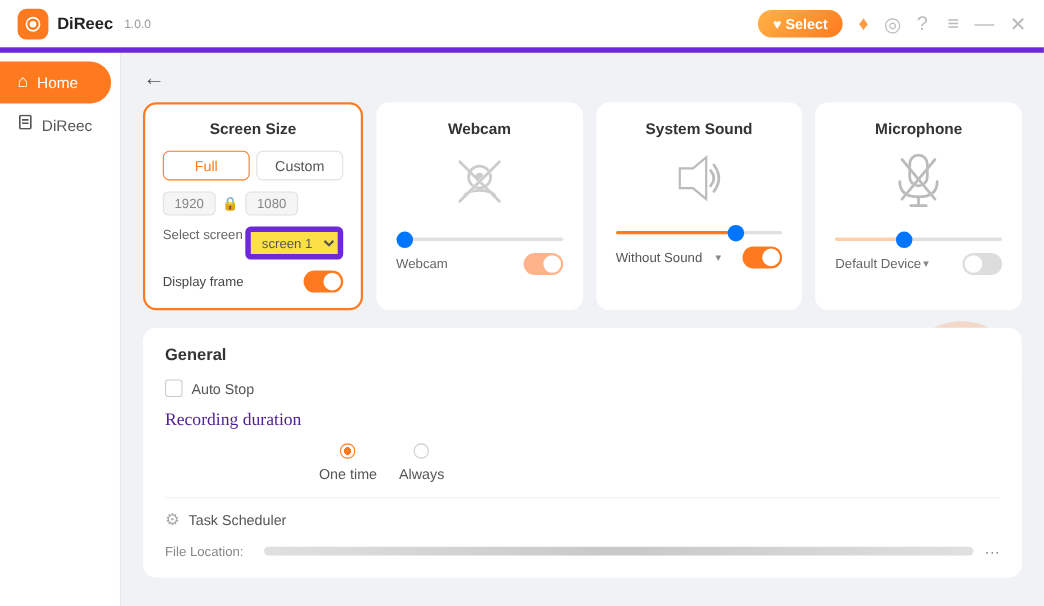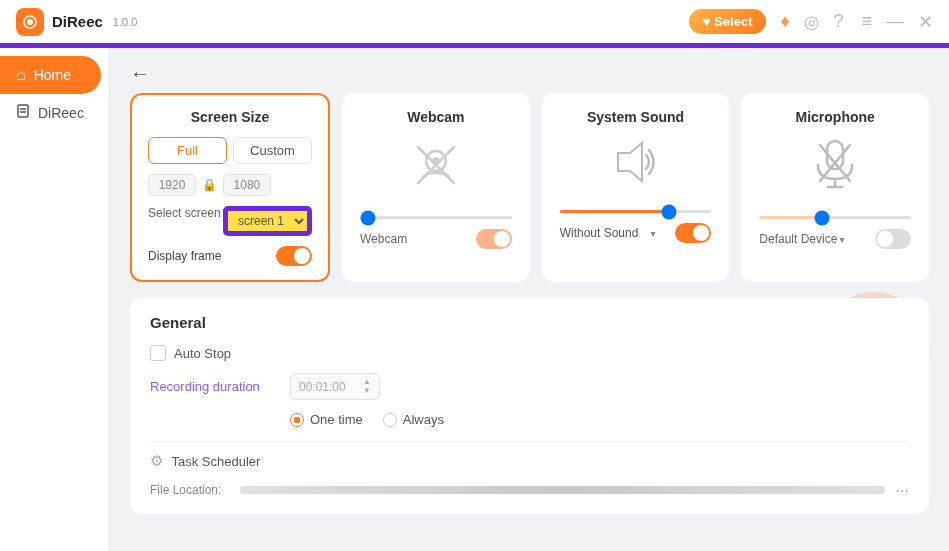--- a/index.html
+++ b/index.html
@@ -390,23 +390,24 @@
       border-radius: 3px;
       cursor: pointer;
     }
     .duration-row {
       display: flex;
       align-items: center;
       gap: 10px;
       margin-bottom: 12px;
     }
     .duration-label {
-      font-size: 13px;
-      color: #8b5cf6;
+      font-size: 16px;
+      color: #4c1d95;
       min-width: 130px;
+      font-family: Liberation Serif, serif;
     }
     .duration-input {
       border: 1px solid #e0e0e0;
       border-radius: 6px;
       padding: 4px 8px;
       font-size: 12px;
       color: #aaa;
       background: #fafafa;
       width: 90px;
       display: flex;
@@ -430,20 +431,21 @@
       align-items: center;
       gap: 20px;
       margin-left: 140px;
       font-size: 13px;
       color: #555;
     }
     .radio-item {
       display: flex;
       align-items: center;
       gap: 6px;
+      flex-direction: column;
     }
     .radio-circle {
       width: 14px;
       height: 14px;
       border-radius: 50%;
       border: 1.5px solid #ccc;
       background: #fff;
       cursor: pointer;
     }
 
@@ -691,27 +693,20 @@
       <div class="general-section" style="margin-top: 16px; position:relative; z-index:1;">
         <div class="general-title">General</div>
 
         <div class="auto-stop-row">
           <div class="checkbox"></div>
           <span>Auto Stop</span>
         </div>
 
         <div class="duration-row">
           <span class="duration-label">Recording duration</span>
-          <div class="duration-input">
-            <span>00:01:00</span>
-            <div class="time-arrows">
-              <span class="time-arrow">▲</span>
-              <span class="time-arrow">▼</span>
-            </div>
-          </div>
         </div>
 
         <div class="radio-row">
           <div class="radio-item">
             <div class="radio-circle" style="border-color:#ff7a1e; background: radial-gradient(circle, #ff7a1e 40%, white 40%);"></div>
             <span>One time</span>
           </div>
           <div class="radio-item">
             <div class="radio-circle"></div>
             <span>Always</span>

